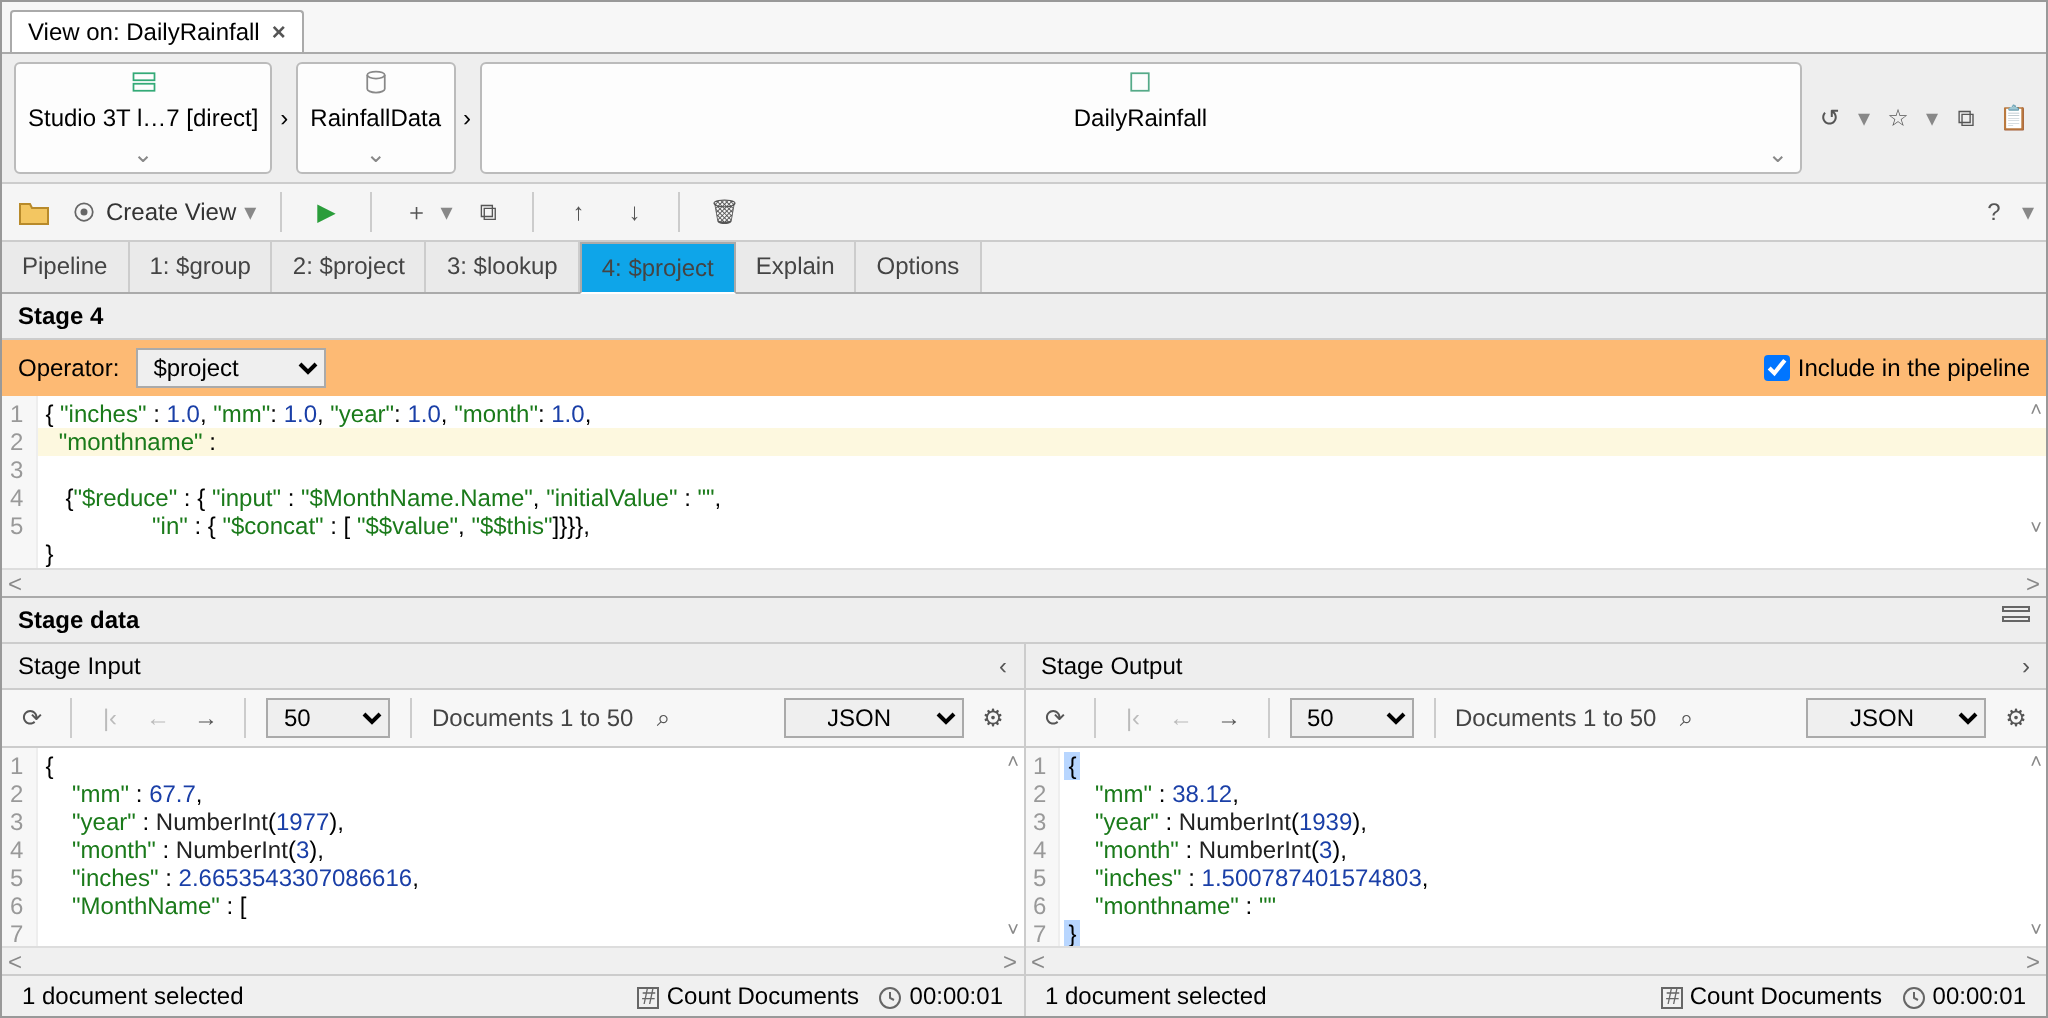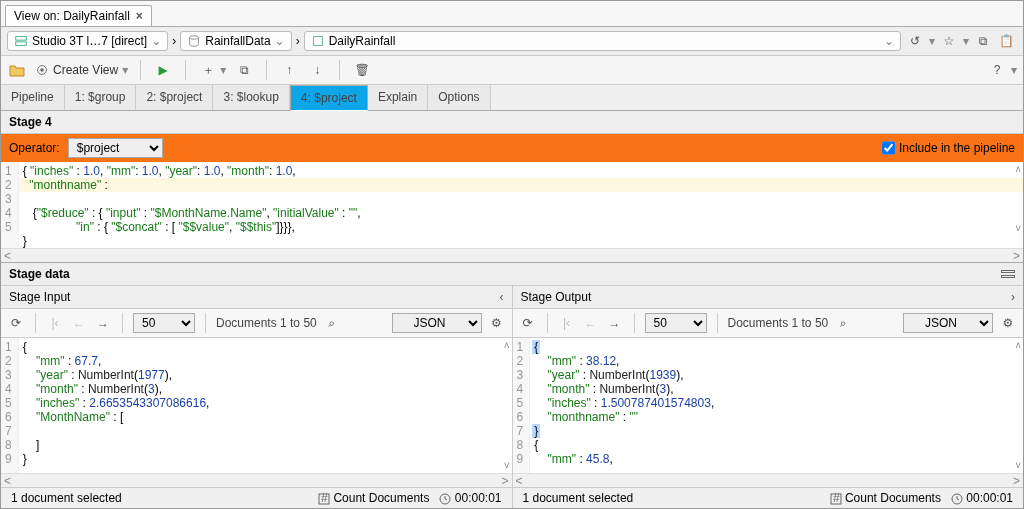--- a/index.html
+++ b/index.html
@@ -1,48 +1,48 @@
 <!DOCTYPE html>
 <html><head>
 <meta charset="utf-8">
 <style>
   * { box-sizing: border-box; margin: 0; padding: 0; font-family: "Segoe UI", Tahoma, sans-serif; font-size: 12px; }
   body { background: #f0f0f0; width: 1024px; height: 509px; overflow: hidden; border: 1px solid #999; display: flex; flex-direction: column; }
   .tabbar { background: #f7f7f7; border-bottom: 1px solid #aaa; height: 26px; display: flex; align-items: flex-end; }
   .filetab { background: #fff; border: 1px solid #aaa; border-bottom: none; padding: 3px 8px; margin-left: 4px; display: flex; align-items: center; gap: 6px; border-radius: 2px 2px 0 0; }
   .closex { color: #555; cursor: pointer; font-weight: bold; }
   .breadcrumb { display: flex; align-items: center; padding: 4px 6px; gap: 4px; background: #eee; border-bottom: 1px solid #ccc; }
-  .bcitem { background: #fdfdfd; border: 1px solid #bbb; border-radius: 3px; padding: 2px 6px; display: flex; align-items: center; gap: 4px; }
+  .bcitem { background: #fdfdfd; border: 1px solid #bbb; border-radius: 3px; padding: 2px 6px; display: flex; align-items: center; gap: 4px; flex-direction: column; }
   .bcchev { color: #888; }
   .bcitem.stretch { flex: 1; }
   .icon { width: 14px; height: 14px; display: inline-block; }
   .toolbar { display: flex; align-items: center; padding: 4px 6px; gap: 8px; border-bottom: 1px solid #ccc; background: #f5f5f5; }
   .tbtn { width: 20px; height: 20px; display: flex; align-items: center; justify-content: center; color: #555; cursor: pointer; }
   .sep { width: 1px; height: 20px; background: #ccc; margin: 0 4px; }
   .run { color: #2a9d3a; }
   .createview { display: flex; gap: 4px; color: #333; cursor: pointer; }
   .stagetabs { display: flex; background: #f0f0f0; border-bottom: 1px solid #aaa; }
   .stagetab { padding: 5px 10px; border-right: 1px solid #ccc; background: #eaeaea; color: #444; cursor: pointer; }
   .stagetab.active { background: #0ea5e9; border-bottom: 1px solid #fff; margin-bottom: -1px; border-top: 1px solid #aaa; border-left: 1px solid #aaa; border-right: 1px solid #aaa; }
   .sectionhdr { background: #eee; border-bottom: 1px solid #ccc; padding: 4px 8px; font-weight: bold; }
-  .oprow { display: flex; align-items: center; padding: 4px 8px; gap: 8px; background: #f97316; }
+  .oprow { display: flex; align-items: center; padding: 4px 8px; gap: 8px; background: #fdba74; }
   .oprow select { border: 1px solid #aaa; padding: 1px 4px; width: 95px; }
   .checkbox-row { margin-left: auto; display: flex; gap: 4px; }
   .codearea { background: #fff; display: flex; font-family: Consolas, monospace; font-size: 12px; flex: 0 0 auto; position: relative; }
   .codeinner { display: flex; flex: 1; }
   .gutter { background: #f7f7f7; color: #999; padding: 2px 6px 2px 4px; text-align: right; border-right: 1px solid #eee; white-space: pre; }
   .code { padding: 2px 4px; white-space: pre; flex: 1; }
   .hl { background: #fdf8df; display: block; margin: 0 -4px; padding: 0 4px; }
   .k { color: #1a7a1a; } 
   .n { color: #1a3fa7; } 
   .s { color: #1a7a1a; } 
   .fn { color: #222; }
   .scrollh { height: 14px; background: #f0f0f0; border-top: 1px solid #ddd; display: flex; justify-content: space-between; align-items: center; padding: 0 3px; color: #888; font-size: 10px; }
   .scrollarrow { cursor: pointer; }
-  .stagedata-hdr { background: #eee; border-top: 1px solid #aaa; border-bottom: 1px solid #ccc; padding: 4px 8px; font-weight: bold; display: flex; align-items: center; }
+  .stagedata-hdr { background: #eee; border-top: 1px solid #aaa; border-bottom: 1px solid #ccc; padding: 4px 8px; font-weight: bold; display: flex; align-items: flex-start; }
   .bars { margin-left: auto; display: flex; flex-direction: column; gap: 2px; }
   .bars span { width: 14px; height: 3px; border: 1px solid #666; }
   .panes { display: flex; flex: 1; min-height: 0; }
   .pane { flex: 1; display: flex; flex-direction: column; border-right: 1px solid #ccc; min-width: 0; }
   .pane:last-child { border-right: none; }
   .panehdr { background: #eee; padding: 4px 8px; border-bottom: 1px solid #ccc; display: flex; align-items: center; }
   .panehdr .arrow { margin-left: auto; color: #555; cursor: pointer; }
   .panectl { display: flex; align-items: center; gap: 6px; padding: 4px 6px; border-bottom: 1px solid #ccc; background: #f7f7f7; }
   .panectl .navbtn { width: 18px; height: 18px; display: flex; align-items: center; justify-content: center; color: #555; cursor: pointer; border: none; background: none; }
   .panectl .dim { color: #bbb; }

